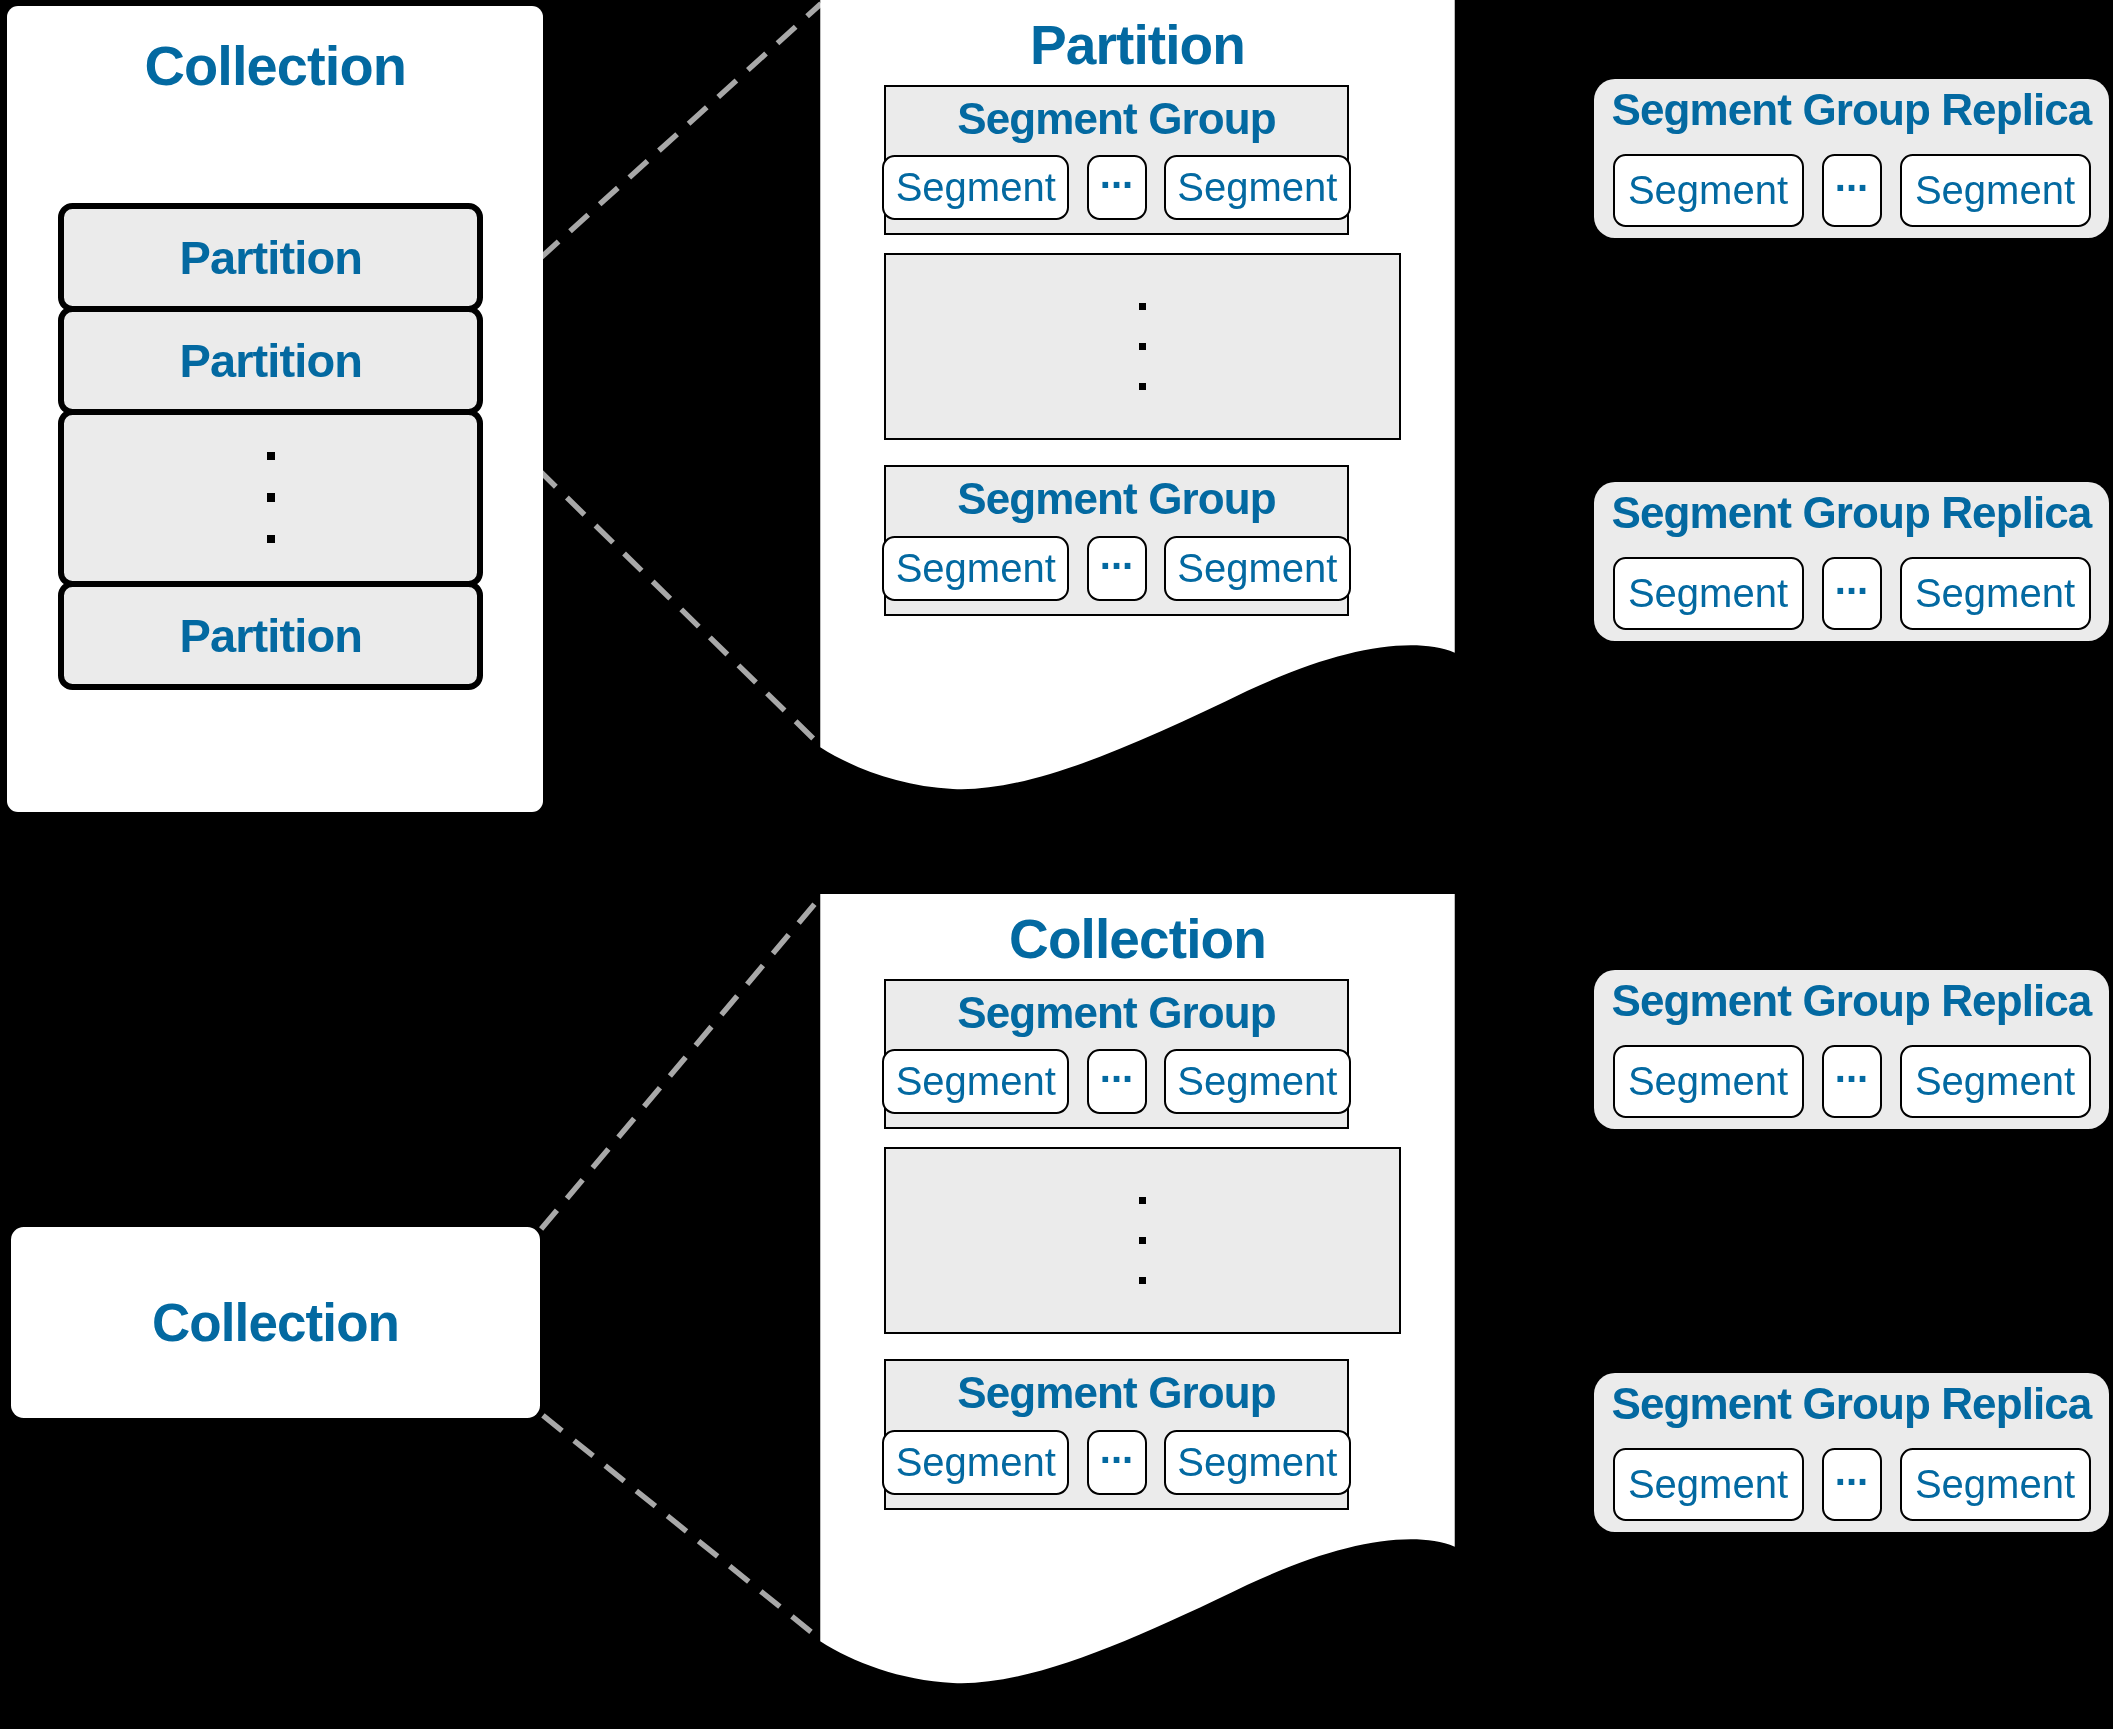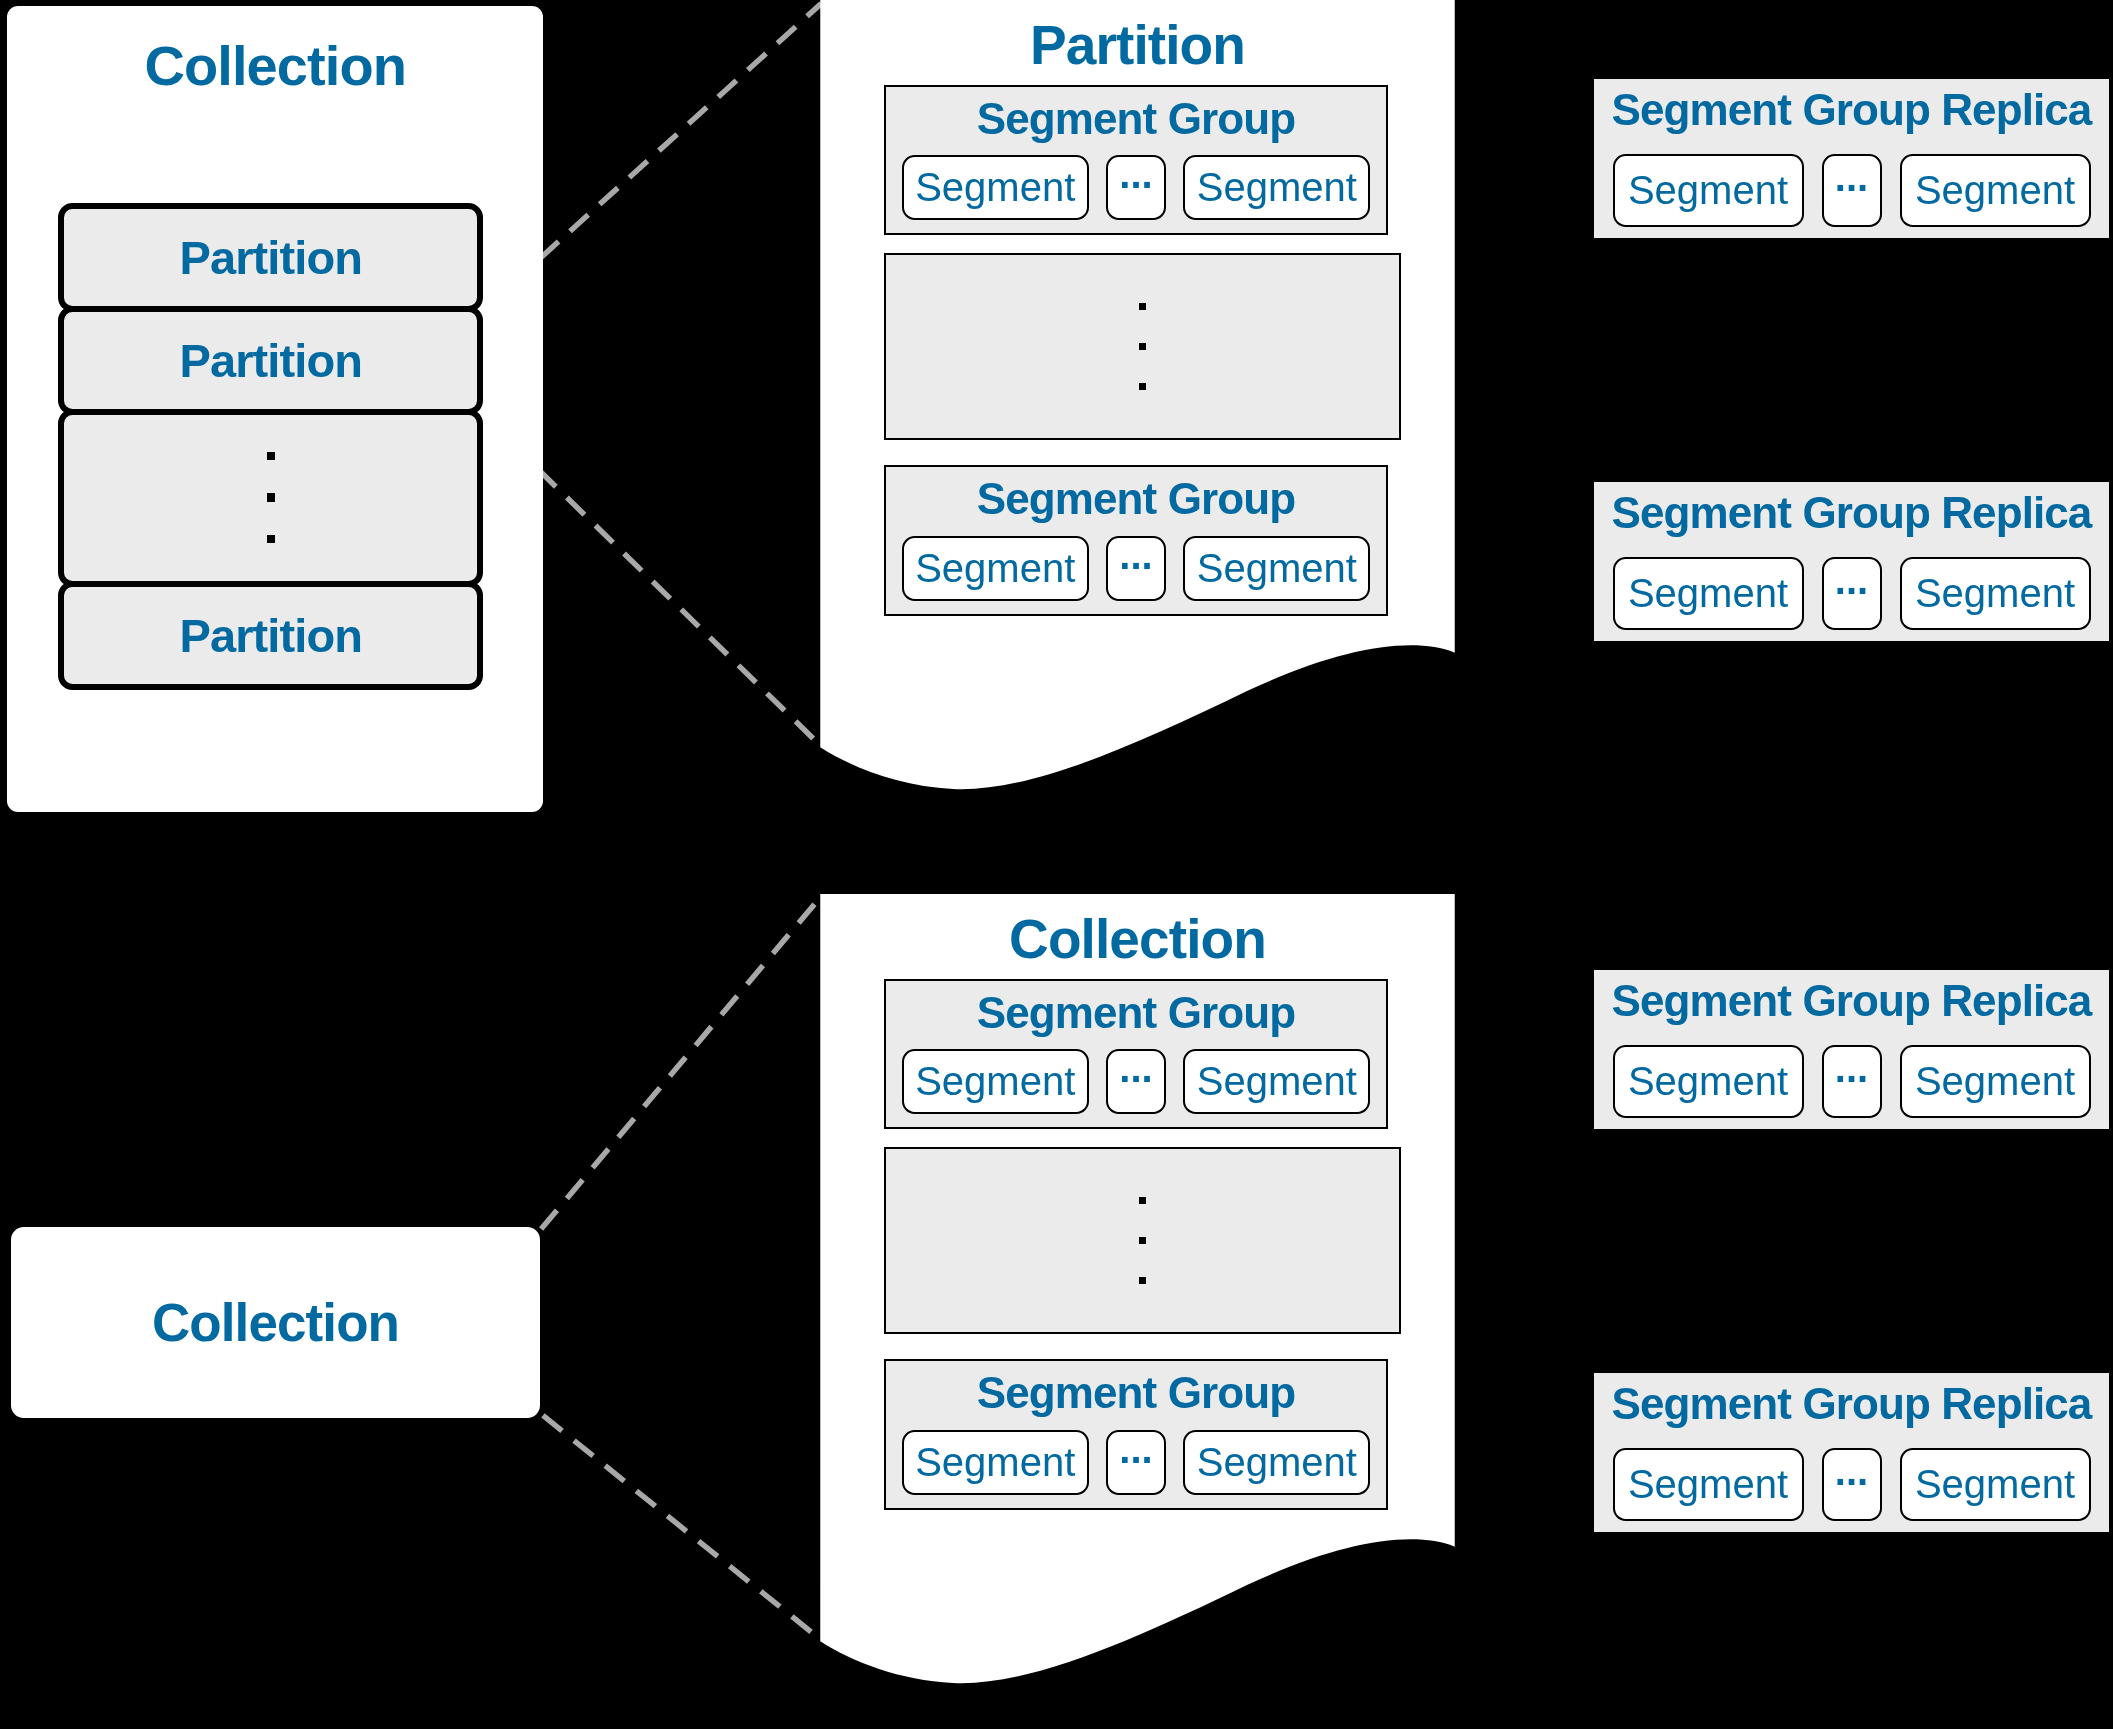--- a/index.html
+++ b/index.html
@@ -36,21 +36,21 @@
   
   .doc-panel{position:absolute;left:820px;width:635px;height:809px;z-index:2;}
   .doc-panel.top{top:0px;}
   .doc-panel.bottom{top:894px;}
   .doc-shape{position:absolute;left:0;top:0;}
   .doc-title{
     position:absolute;left:0;top:12.7px;width:100%;text-align:center;
     font-size:55px;font-weight:bold;letter-spacing:-0.9px;
   }
   .sg{
-    position:absolute;left:64px;width:504px;box-sizing:border-box;
+    position:absolute;left:64px;width:465px;box-sizing:border-box;
     background:#ebebeb;border:2.7px solid #000;
     display:flex;flex-direction:column;align-items:center;justify-content:space-between;
   }
   .sg.g1{top:85px;height:150px;}
   .sg.g2{top:465px;height:151px;}
   .sg-title{font-size:44px;font-weight:bold;letter-spacing:-0.9px;margin-top:7.3px;}
   .sg-row{display:flex;align-items:center;gap:17.3px;margin-bottom:12.7px;}
   .seg{
     width:187px;height:65px;box-sizing:border-box;background:#fff;border:2.7px solid #000;
     border-radius:12.7px;display:flex;align-items:center;justify-content:center;font-size:40px;
@@ -64,21 +64,21 @@
   .doc-vbox{
     position:absolute;left:64px;top:253px;width:517px;height:187px;box-sizing:border-box;
     background:#ebebeb;border:2.7px solid #000;
     display:flex;flex-direction:column;align-items:center;justify-content:center;gap:33px;
   }
   .doc-vbox .vdot{width:7.3px;height:7.3px;}
   
   .replica{
     position:absolute;left:1594px;width:515px;height:159px;box-sizing:border-box;
     background:#ebebeb;z-index:2;
-    display:flex;flex-direction:column;align-items:center;justify-content:space-between;
+    display:flex;flex-direction:column;align-items:center;justify-content:space-between;border-radius:21px;
   }
   .replica.r1{top:79px;}
   .replica.r2{top:482px;}
   .replica.r3{top:970px;}
   .replica.r4{top:1373px;}
   .replica .sg-title{margin-top:5.5px;}
   .replica .sg-row{margin-bottom:11px;gap:18px;}
   .replica .seg{width:191px;height:73px;}
   .replica .dots-box{height:73px;}
   

